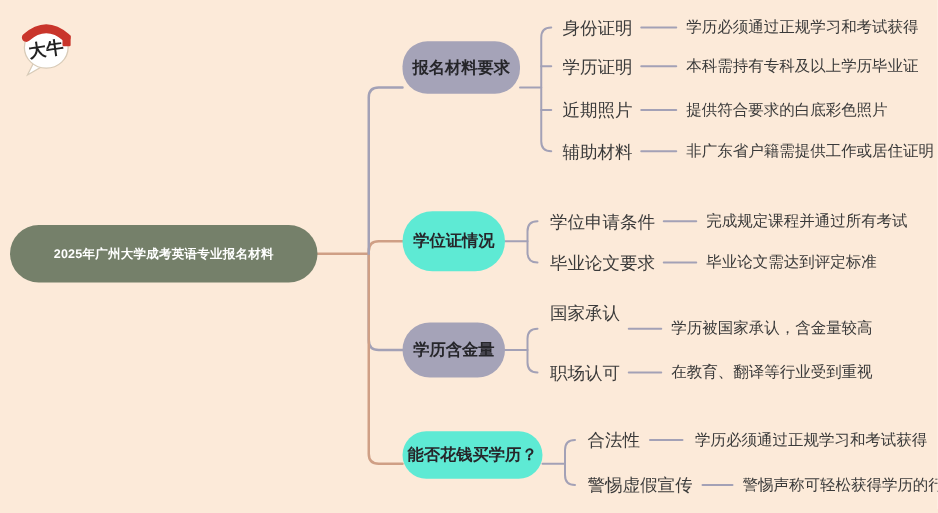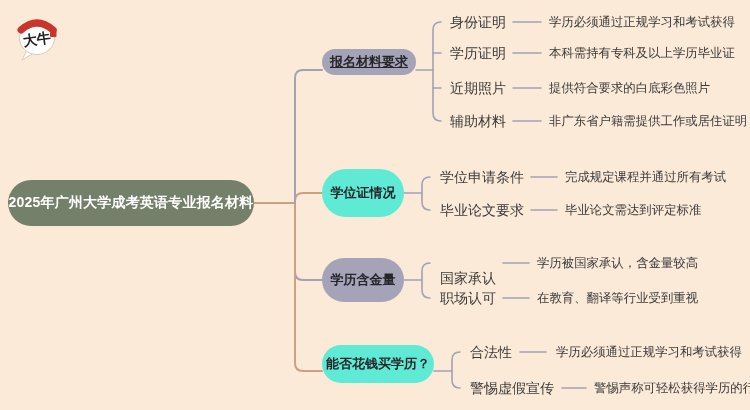--- a/index.html
+++ b/index.html
@@ -16,26 +16,26 @@
   .logo-brand{font-size:17px;font-weight:bold;color:#1e7c3a;letter-spacing:1px;}
   .logo-domain{font-size:12.5px;font-weight:bold;color:#1e7c3a;letter-spacing:.5px;}
 
   
   .node{
     position:absolute;display:flex;align-items:center;justify-content:center;
     border-radius:23px;box-sizing:border-box;white-space:nowrap;
   }
   .root-node{
     left:8px;top:180px;width:246px;height:46px;background:#75806a;
-    color:#fff;font-size:14px;font-weight:bold;letter-spacing:.2px;
+    color:#fff;font-size:10px;font-weight:bold;letter-spacing:.2px;
   }
   .branch-node{color:#26262a;font-size:13px;font-weight:bold;}
   .purple{background:#a5a3b8;}
   .salmon{background:#5eead4;}
-  .b1{left:322px;top:49px;width:94px;height:26px;border-radius:20px;text-decoration:underline;}
+  .b1{left:322px;top:33px;width:94px;height:42px;border-radius:20px;}
   .b2{left:322px;top:169px;width:82px;height:48px;border-radius:24px;}
   .b3{left:322px;top:258px;width:82px;height:44px;border-radius:22px;}
   .b4{left:322px;top:345px;width:112px;height:38px;border-radius:26px;}
 
   
   .child,.leaf{
     position:absolute;transform:translateY(-50%);white-space:nowrap;
     color:#3a3a3a;line-height:1;
   }
   .child{font-size:14px;}
@@ -115,21 +115,21 @@
   <span class="child" style="left:450px;top:88px">近期照片</span>
   <span class="leaf" style="left:549px;top:88px">提供符合要求的白底彩色照片</span>
   <span class="child" style="left:450px;top:121px">辅助材料</span>
   <span class="leaf" style="left:549px;top:121px">非广东省户籍需提供工作或居住证明</span>
 
   <span class="child" style="left:440px;top:177px">学位申请条件</span>
   <span class="leaf" style="left:565px;top:177px">完成规定课程并通过所有考试</span>
   <span class="child" style="left:440px;top:210px">毕业论文要求</span>
   <span class="leaf" style="left:565px;top:210px">毕业论文需达到评定标准</span>
 
-  <span class="child" style="left:440px;top:278px">国家承认</span>
+  <span class="child" style="left:440px;top:250px">国家承认</span>
   <span class="leaf" style="left:537px;top:263px">学历被国家承认，含金量较高</span>
   <span class="child" style="left:440px;top:298px">职场认可</span>
   <span class="leaf" style="left:537px;top:298px">在教育、翻译等行业受到重视</span>
 
   <span class="child" style="left:470px;top:352px">合法性</span>
   <span class="leaf" style="left:556px;top:352px">学历必须通过正规学习和考试获得</span>
   <span class="child" style="left:470px;top:388px">警惕虚假宣传</span>
   <span class="leaf" style="left:594px;top:388px">警惕声称可轻松获得学历的行为</span>
 
 </div>

